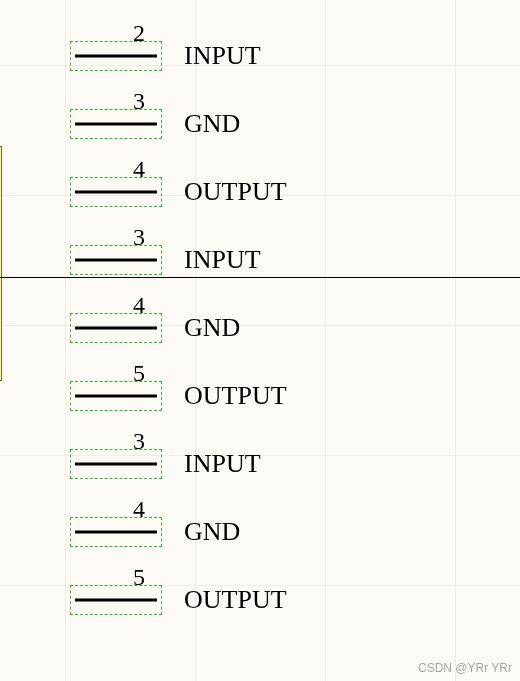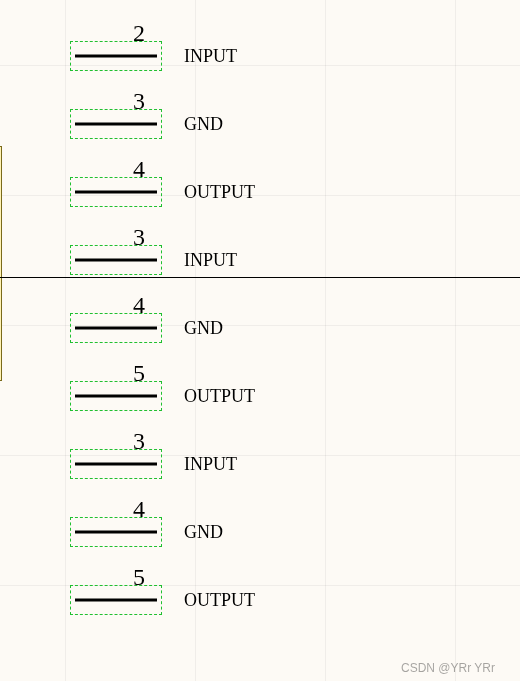--- a/index.html
+++ b/index.html
@@ -76,28 +76,28 @@
   }
   .pin-num {
     position: absolute;
     right: 16px;
     top: -22px;
     font-size: 24px;
     color: #000;
   }
   .pin-label {
     margin-left: 22px;
-    font-size: 18px;
+    font-size: 26px;
     color: #000;
     white-space: nowrap;
   }
 
   .watermark {
     position: absolute;
-    right: 25px;
+    right: 8px;
     bottom: 6px;
     font-family: Arial, sans-serif;
     font-size: 12px;
     color: rgba(0,0,0,0.35);
   }
 </style>
 </head>
 <body>
 
 <div class="grid"></div>

